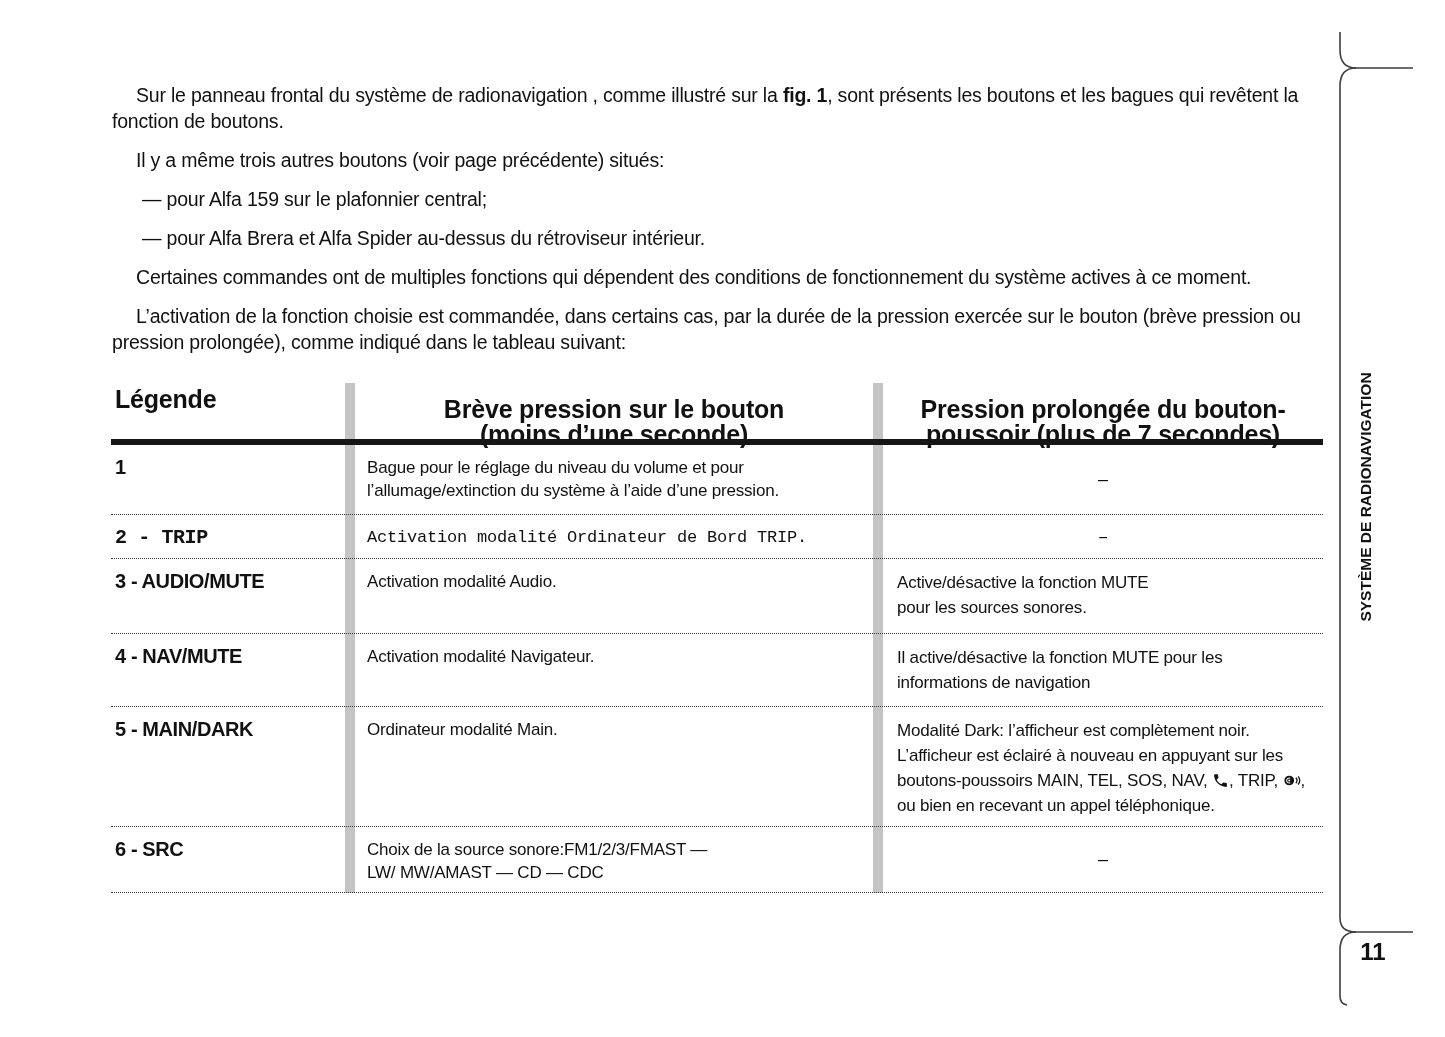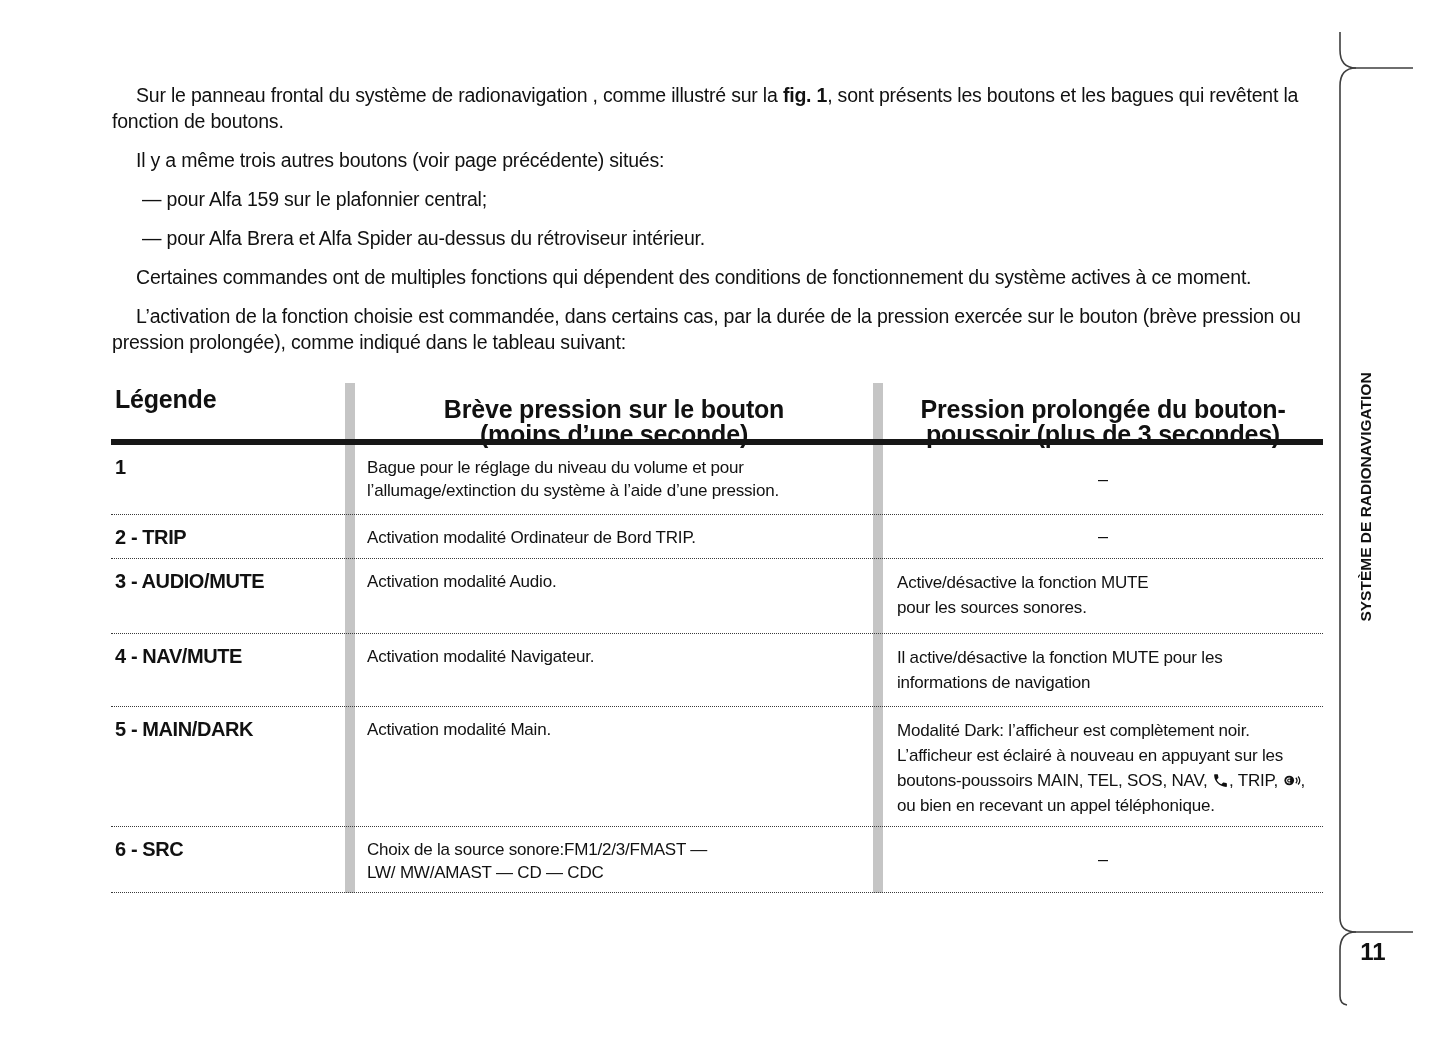--- a/index.html
+++ b/index.html
@@ -23,21 +23,21 @@
   .h-cell{font-weight:bold;font-size:25px;line-height:25px;white-space:pre-line;padding-top:4px;}
   .h-cell.c1{padding-left:4px;}
   .h-cell.c2,.h-cell.c3{text-align:center;margin-top:10px;}
   .t-rule{position:relative;z-index:1;height:6px;background:#161616;}
   .t-row{border-bottom:1px dotted #3a3a3a;}
   .lg{font-weight:bold;font-size:20px;padding:11px 0 0 4px;letter-spacing:-0.4px;}
   .cell{font-size:17px;padding:11px 10px 8px 12px;}
   .cell.short{line-height:23px;white-space:pre-line;}
   .cell.long{line-height:25px;white-space:pre-line;padding-left:14px;}
   .cell.dash{display:flex;align-items:center;justify-content:center;white-space:normal;padding:0;font-size:18px;}
-  .r1{min-height:69px;} .r2{min-height:43px;} .r3{min-height:74px;}
+  .r1{min-height:69px;} .r2{min-height:43px;font-family:Liberation Mono, monospace;} .r3{min-height:74px;}
   .r4{min-height:72px;} .r5{min-height:115px;} .r6{min-height:64px;}
   .icon-inline{display:inline-block;vertical-align:-3px;}
   .icon-inline svg{display:block;}
   
   .bracket{position:absolute;left:1325px;top:0;width:120px;height:1037px;}
   .sidebar-title{
     position:absolute;left:1366px;top:497px;
     transform:translate(-50%,-50%) rotate(-90deg);
     white-space:nowrap;font-weight:bold;font-size:15.5px;letter-spacing:0px;
   }
@@ -62,21 +62,21 @@
   <div class="vbar b1"></div>
   <div class="vbar b2"></div>
 
   <div class="t-head">
     <div class="h-cell c1">Légende</div>
     <div></div>
     <div class="h-cell c2">Brève pression sur le bouton
 (moins d’une seconde)</div>
     <div></div>
     <div class="h-cell c3">Pression prolongée du bouton-
-poussoir (plus de 3 secondes)</div>
+poussoir (plus de 7 secondes)</div>
   </div>
   <div class="t-rule"></div>
 
   <div class="t-row r1">
     <div class="lg">1</div>
     <div></div>
     <div class="cell short">Bague pour le réglage du niveau du volume et pour
 l’allumage/extinction du système à l’aide d’une pression.</div>
     <div></div>
     <div class="cell dash">–</div>
@@ -104,21 +104,21 @@
     <div></div>
     <div class="cell short">Activation modalité Navigateur.</div>
     <div></div>
     <div class="cell long">Il active/désactive la fonction MUTE pour les
 informations de navigation</div>
   </div>
 
   <div class="t-row r5">
     <div class="lg">5 - MAIN/DARK</div>
     <div></div>
-    <div class="cell short">Activation modalité Main.</div>
+    <div class="cell short">Ordinateur modalité Main.</div>
     <div></div>
     <div class="cell long" style="white-space:normal;">
       <span>Modalité Dark: l’afficheur est complètement noir. L’afficheur est éclairé à nouveau en appuyant sur les boutons-poussoirs MAIN, TEL, SOS, NAV, </span><span class="icon-inline"><svg width="17" height="17" viewBox="0 0 24 24">
             <path fill="#111" d="M6.62 10.79c1.44 2.83 3.76 5.14 6.59 6.59l2.2-2.2c.27-.27.67-.36 1.02-.24 1.12.37 2.33.57 3.57.57.55 0 1 .45 1 1V20c0 .55-.45 1-1 1-9.39 0-17-7.61-17-17 0-.55.45-1 1-1h3.5c.55 0 1 .45 1 1 0 1.25.2 2.45.57 3.57.11.35.03.74-.25 1.02l-2.2 2.2z"></path>
           </svg></span><span>, TRIP, </span><span class="icon-inline"><svg width="18" height="17" viewBox="0 0 26 24">
             <circle cx="9" cy="12" r="7" fill="#111"></circle>
             <path d="M10.5 8.8 a3.6 3.6 0 1 0 0 6.4" stroke="#fff" stroke-width="1.5" fill="none"></path>
             <circle cx="9" cy="12" r="1.5" fill="#fff"></circle>
             <path d="M18.5 8 a6 6 0 0 1 0 8" stroke="#111" stroke-width="1.8" fill="none"></path>
             <path d="M21.8 6.2 a9 9 0 0 1 0 11.6" stroke="#111" stroke-width="1.8" fill="none"></path>

